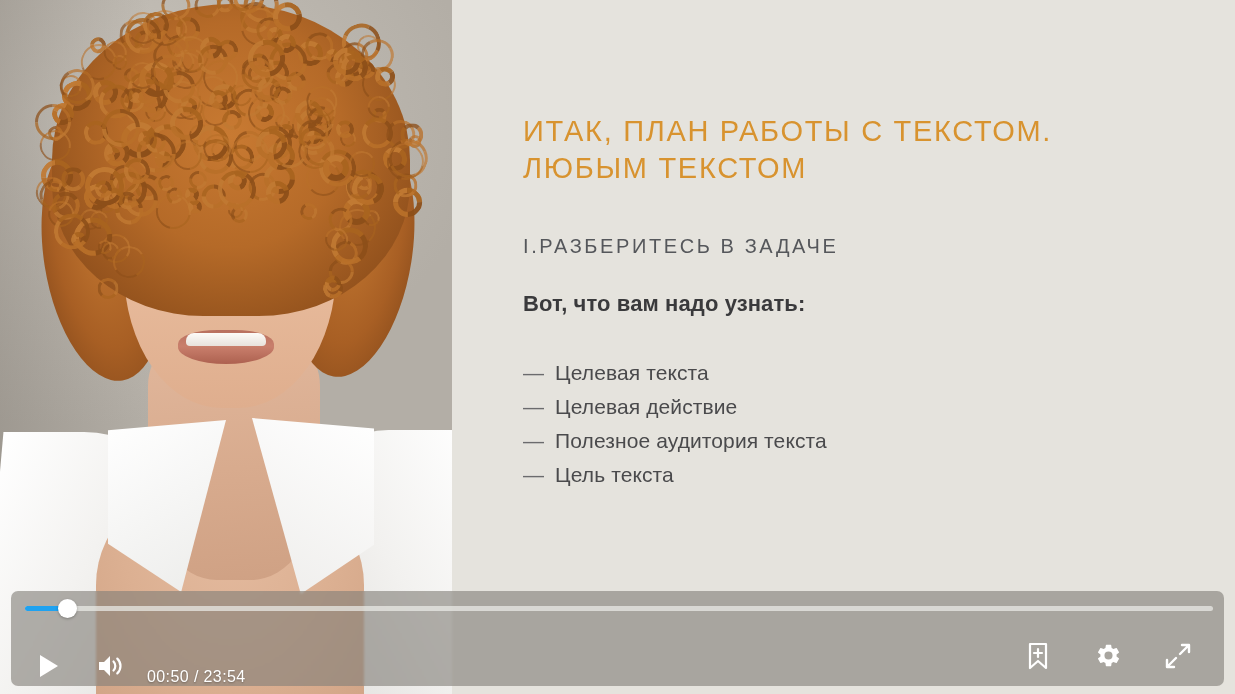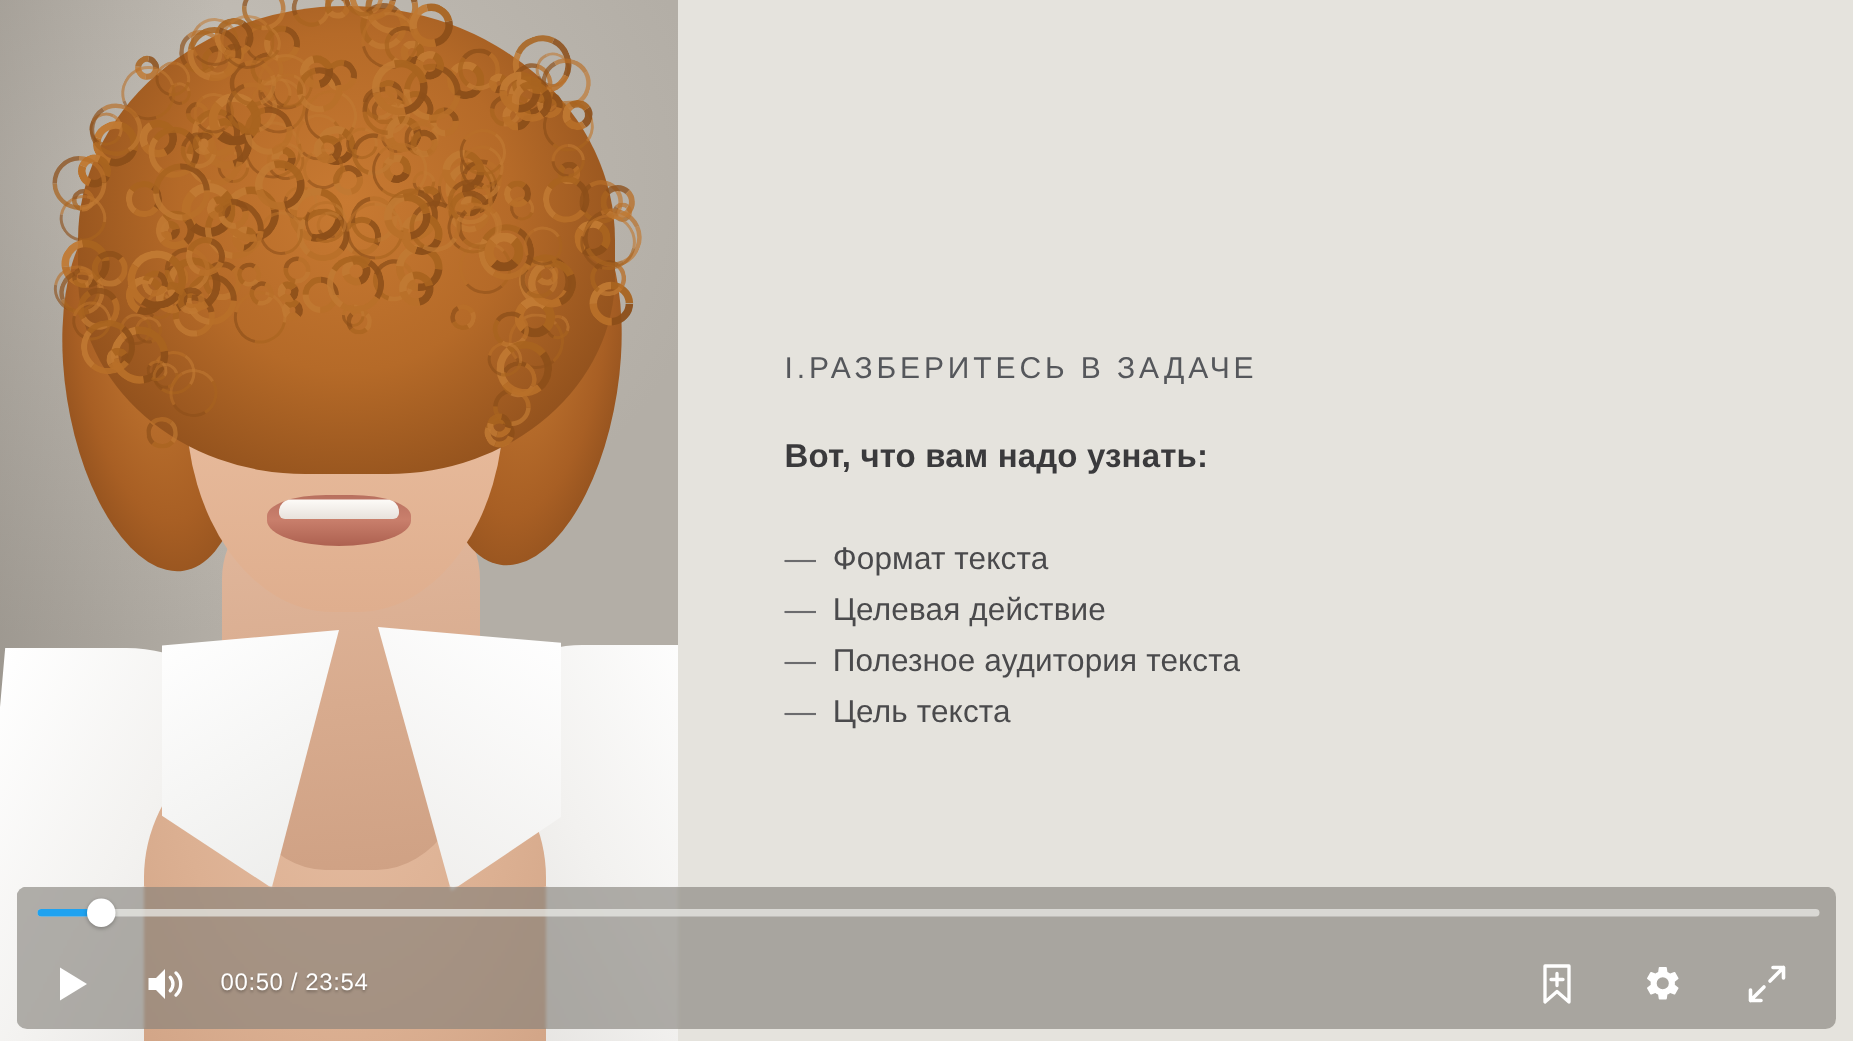--- a/index.html
+++ b/index.html
@@ -180,21 +180,21 @@
   #progress-handle {
     position:absolute; left:3.5%; top:-7px; width:19px; height:19px;
     margin-left:-9px;
     background:#ffffff; border-radius:50%;
     box-shadow:0 1px 3px rgba(0,0,0,.28);
     cursor:pointer;
   }
   #controls-bottom {
     position:absolute; left:0; top:34px; width:1213px; height:61px;
   }
-  .ctrl-left { position:absolute; left:18px; top:0; height:61px; display:flex; align-items:center; gap:0; }
+  .ctrl-left { position:absolute; left:18px; top:0; height:61px; display:flex; align-items:flex-end; gap:0; }
   .ctrl-right { position:absolute; right:26px; top:0; height:61px; display:flex; align-items:center; gap:30px; }
   .ctrl-btn {
     width:40px; height:40px; display:flex; align-items:center; justify-content:center;
     cursor:pointer; background:none; border:none;
   }
   .ctrl-btn svg { display:block; }
   #time-display {
     color:#ffffff; font-size:16px; font-weight:400; letter-spacing:.4px;
     margin-left:16px; text-shadow:0 1px 2px rgba(0,0,0,.3);
     white-space:nowrap;
@@ -440,26 +440,28 @@
         <div class="curl" style="left: 348.551px; top: 150.546px; width: 25.7988px; height: 25.7988px; border-width: 2.2px; transform: rotate(14deg); opacity: 0.57;"></div>
         <div class="curl" style="left: 137.656px; top: 131.082px; width: 15.9103px; height: 15.9103px; border-width: 5.2px; transform: rotate(287deg); opacity: 0.91;"></div>
         <div class="curl" style="left: 325.367px; top: 228.061px; width: 23.1633px; height: 23.1633px; border-width: 2.7px; transform: rotate(59deg); opacity: 0.62;"></div>
         <div class="curl" style="left: 98.1289px; top: 240.177px; width: 13.6739px; height: 13.6739px; border-width: 2.9px; transform: rotate(80deg); opacity: 0.65;"></div>
         <div class="curl" style="left: 124.217px; top: 158.317px; width: 26.0064px; height: 26.0064px; border-width: 4.7px; transform: rotate(246deg); opacity: 0.86;"></div>
         <div class="curl" style="left: 146.447px; top: 132.861px; width: 19.5968px; height: 19.5968px; border-width: 4.4px; transform: rotate(213deg); opacity: 0.82;"></div>
       </div>
   </div>
 
   <div id="slide-pane">
+    <h1 id="slide-title">ИТАК, ПЛАН РАБОТЫ С ТЕКСТОМ.
+ЛЮБЫМ ТЕКСТОМ</h1>
     <h2 id="slide-subtitle">I.РАЗБЕРИТЕСЬ В ЗАДАЧЕ</h2>
     <p id="slide-lead">Вот, что вам надо узнать:</p>
     <ul id="slide-bullets">
         <li>
           <span class="bullet-dash">—</span>
-          <span>Формат текста</span>
+          <span>Целевая текста</span>
         </li>
         <li>
           <span class="bullet-dash">—</span>
           <span>Целевая действие</span>
         </li>
         <li>
           <span class="bullet-dash">—</span>
           <span>Полезное аудитория текста</span>
         </li>
         <li>

